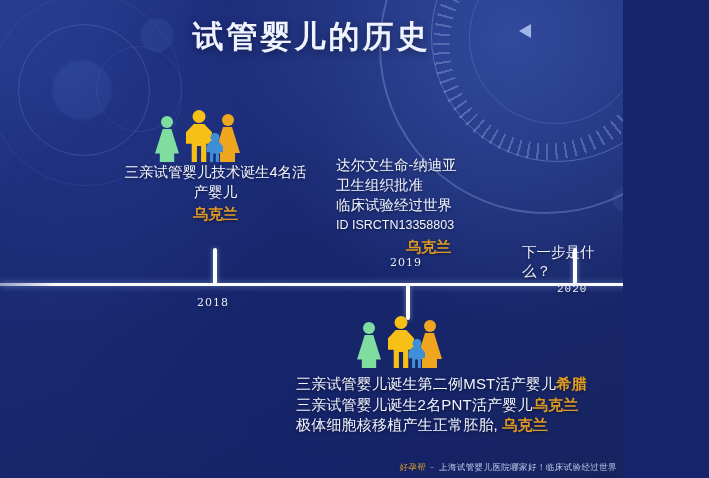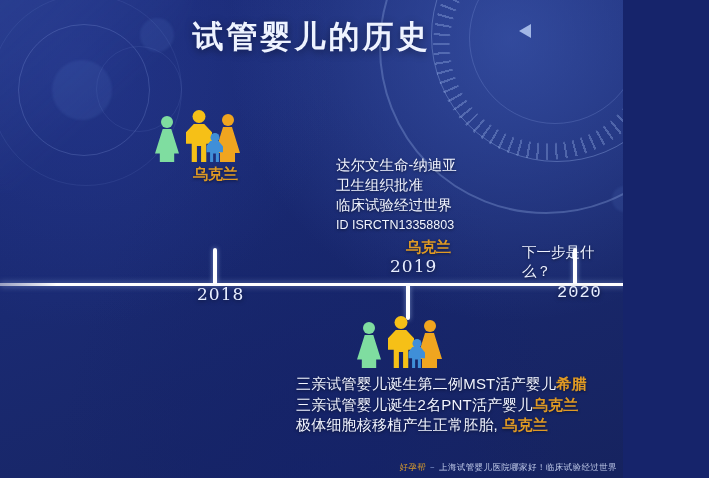--- a/index.html
+++ b/index.html
@@ -60,21 +60,21 @@
   
   .axis{
     position:absolute;left:0;top:283px;width:709px;height:3px;
     background:linear-gradient(90deg,rgba(255,255,255,.55) 0%,#ffffff 8%,#ffffff 92%,rgba(255,255,255,.5) 100%);
     box-shadow:0 0 6px rgba(190,215,255,.5);
   }
   .tick{position:absolute;width:4px;background:#ffffff;box-shadow:0 0 5px rgba(190,215,255,.55);}
   .tick.up{height:36px;top:248px;border-radius:2px 2px 0 0;}
   .tick.down{height:34px;top:286px;border-radius:0 0 2px 2px;}
   .yr{
-    position:absolute;color:#e8eeff;font-size:17px;letter-spacing:1px;
+    position:absolute;color:#e8eeff;font-size:11px;letter-spacing:1px;
     font-family:"DejaVu Serif","Liberation Serif",serif;
     text-shadow:0 1px 4px rgba(0,0,0,.5);
   }
   
   .tblock{position:absolute;color:#f2f5ff;text-shadow:0 1px 3px rgba(0,0,0,.55);}
   .tblock .ln{white-space:nowrap;}
   .ora{color:#e09a24;font-weight:bold;margin-top:27px;}
   #block-pnt{left:108px;top:162px;width:215px;text-align:center;font-size:14.5px;line-height:20px;}
   #block-pnt .hd{font-size:14px;letter-spacing:.5px;margin-bottom:1px;}
   #block-pnt .ct{font-size:14.5px;}
@@ -137,37 +137,39 @@
       <div class="head" style="top:0;width:12px;height:12px;background:#f0a51f;"></div>
       <div class="body skirt" style="width:25px;height:35px;background:#f0a51f;"></div>
     </div>
     <div class="fig" style="left:51px;width:17px;height:29px;">
       <div class="head" style="top:0;width:9px;height:9px;background:#3f8fd8;"></div>
       <div class="body kid" style="width:17px;height:21px;background:#3f8fd8;"></div>
     </div>
   </div>
 
   <div class="tblock" id="block-pnt">
+    <div class="ln ct">三亲试管婴儿技术诞生4名活</div>
+    <div class="ln ct">产婴儿</div>
     <span class="ora">乌克兰</span>
   </div>
 
   <div class="tblock" id="block-darwin">
     <div class="ln">达尔文生命-纳迪亚</div>
     <div class="ln">卫生组织批准</div>
     <div class="ln">临床试验经过世界</div>
     <div class="ln id">ID ISRCTN13358803</div>
     <span class="ora">乌克兰</span>
   </div>
 
   <div class="tblock" id="block-next">下一步是什么？</div>
 
   <div class="axis"></div>
 
   <div class="tick up" style="left:213px;"></div>
-  <div class="yr" style="left:197px;top:284px;">2018</div>
+  <div class="yr" style="left:197px;top:296px;">2018</div>
 
   <div class="tick down" style="left:406px;"></div>
   <div class="yr" style="left:390px;top:256px;">2019</div>
 
   <div class="tick up" style="left:573px;"></div>
   <div class="yr" style="left:557px;top:283px;font-family:Liberation Mono, monospace;">2020</div>
 
   <div class="people" id="people-bottom" style="left:357px;top:310px;width:88px;height:58px;">
     <div class="fig" style="left:0px;width:24px;height:46px;">
       <div class="head" style="top:0;width:12px;height:12px;background:#7fdda0;"></div>

